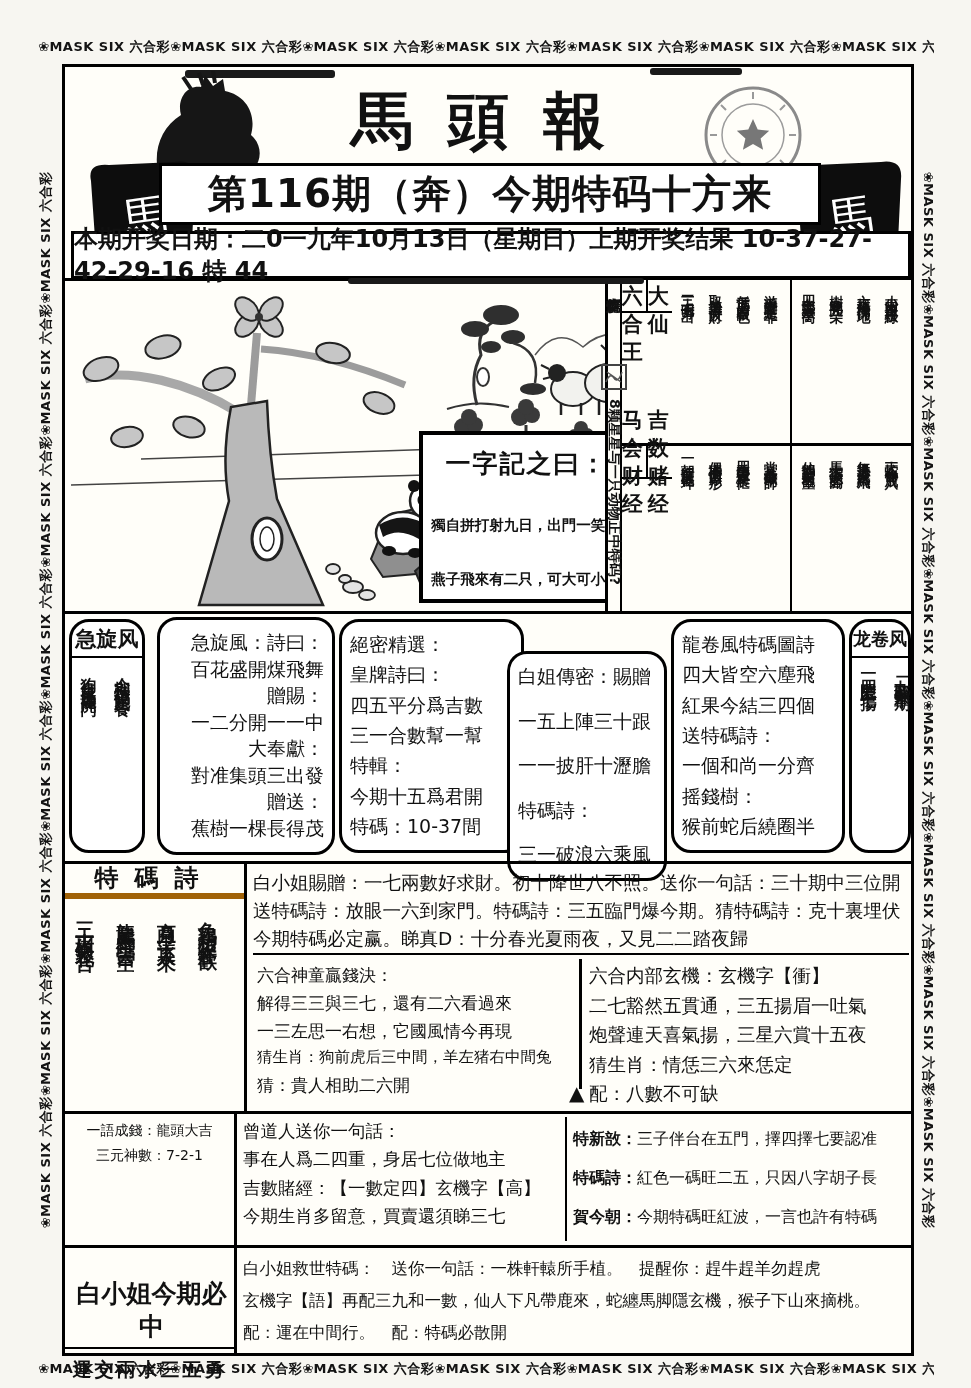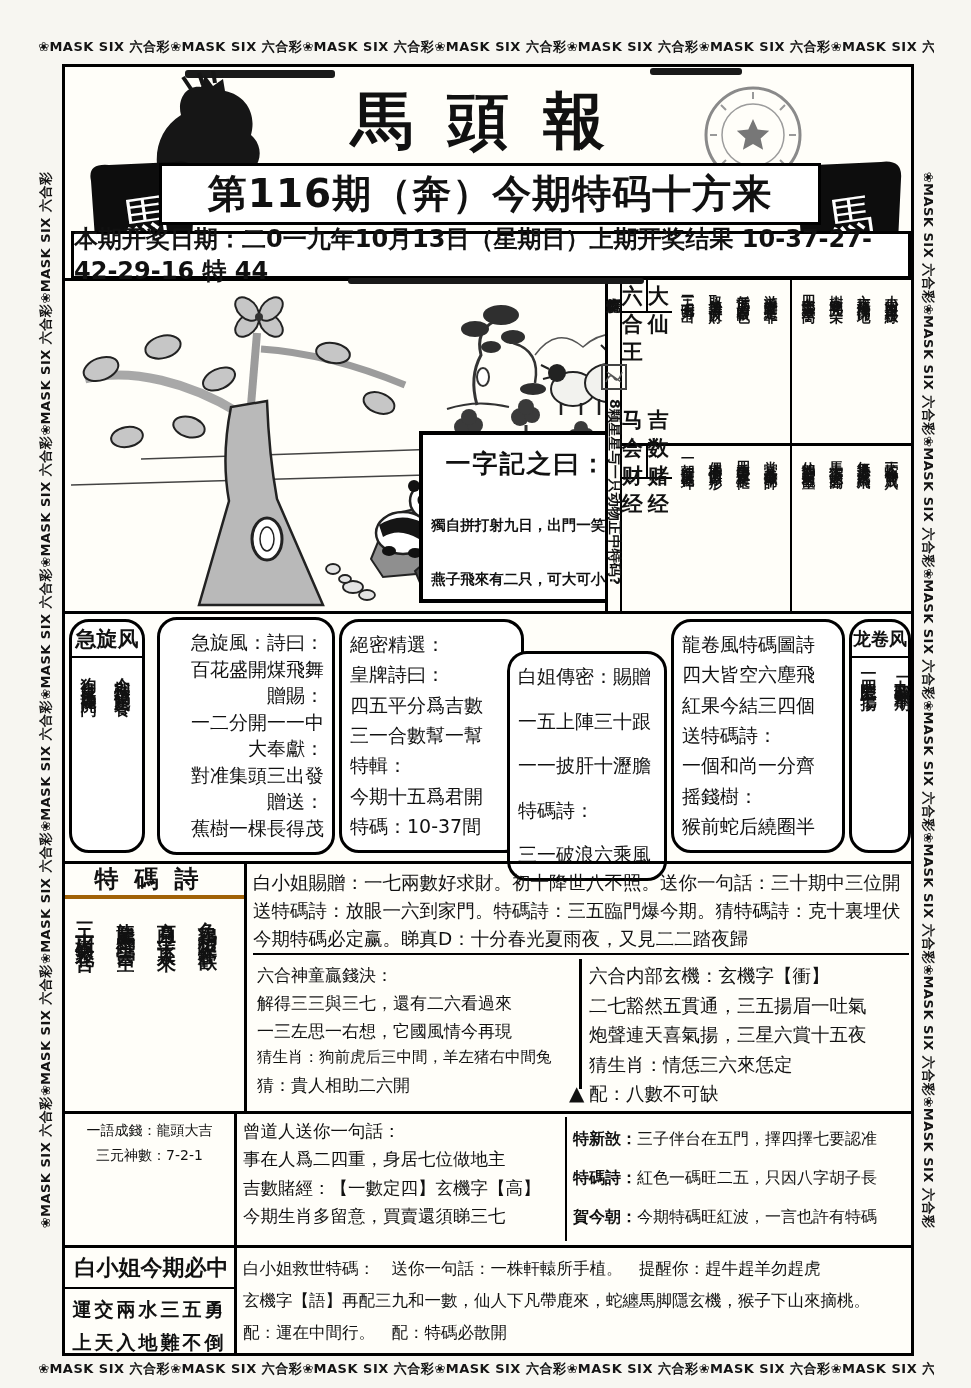--- a/index.html
+++ b/index.html
@@ -52,21 +52,21 @@
   #wordbox .l{font-size:14.5px;font-weight:bold;}
   
   .rbox{position:absolute;border:3px solid #000;border-radius:20px;background:#fff;box-sizing:border-box;}
   .windbox .ttl{height:34px;display:flex;align-items:center;justify-content:center;
                 font-size:21px;font-weight:bold;border-bottom:2px solid #000;}
   .windbody{height:190px;font-size:16px;font-weight:bold;letter-spacing:4px;line-height:2.1;padding:6px 8px 0 0;box-sizing:border-box;}
   .poembox{padding:10px 8px;display:flex;flex-direction:column;justify-content:space-between;}
   .poembox div{font-size:19px;white-space:nowrap;}
   
   #tmbox{left:0;top:796px;width:182px;height:248px;border-right:3px solid #000;box-sizing:border-box;}
-  #tmbox .ttl{height:36px;display:flex;align-items:center;justify-content:center;border-bottom:4px solid #a16207;
+  #tmbox .ttl{height:36px;display:flex;align-items:center;justify-content:center;border-bottom:6px solid #a16207;
               font-size:24px;font-weight:bold;letter-spacing:16px;box-sizing:border-box;}
   #tmbody{height:206px;font-size:19px;font-weight:bold;letter-spacing:5px;line-height:2.15;padding:8px 10px 0 0;box-sizing:border-box;}
   .para div{white-space:nowrap;}
   #gift{left:188px;top:802px;width:656px;font-size:18.5px;line-height:1.5;}
   #shentong{left:192px;top:894px;width:320px;font-size:17px;line-height:1.65;}
   #shentong .w{font-size:15.5px;}
   #neibu{left:524px;top:894px;width:322px;font-size:18.5px;line-height:1.6;}
   #vdiv1{left:514px;top:892px;height:130px;border-left:3px solid #000;width:0;}
   #arrow1{left:504px;top:1014px;font-size:20px;}
   
@@ -74,21 +74,21 @@
   #zengbox .hd{padding:6px 2px 4px 2px;border-bottom:2px solid #000;}
   #zengbox .t1{font-size:20px;font-weight:bold;font-family:"DejaVu Serif","Liberation Serif",serif;}
   #zengbox .t2{font-size:19px;font-weight:bold;letter-spacing:1px;}
   #zengbox .bd{padding-top:5px;font-size:14px;line-height:1.75;white-space:nowrap;}
   #zengdr{left:178px;top:1050px;width:318px;font-size:17.5px;line-height:1.62;}
   #vdiv2{left:500px;top:1050px;height:124px;border-left:2px solid #000;width:0;}
   #texin{left:508px;top:1052px;width:338px;font-size:16px;line-height:2.45;}
   #texin b{font-size:16px;}
   
   #mustbox{left:0;top:1180px;width:172px;height:109px;border-right:3px solid #000;box-sizing:border-box;text-align:center;}
-  #mustbox .ttl{font-size:22px;font-weight:bold;padding:6px 0 4px 4px;border-bottom:2px solid #000;}
+  #mustbox .ttl{font-size:25px;font-weight:bold;padding:6px 0 4px 4px;border-bottom:2px solid #000;margin-top:24px;}
   #mustbox .bd{font-size:19px;font-weight:bold;letter-spacing:3px;line-height:1.75;padding-top:4px;
                font-family:"DejaVu Serif","Liberation Serif",serif;}
   #save{left:178px;top:1186px;width:668px;font-size:16.5px;line-height:1.95;}
 </style>
 </head>
 <body>
 
 <div id="page">
 
   <div id="border-top" class="bordertxt">

